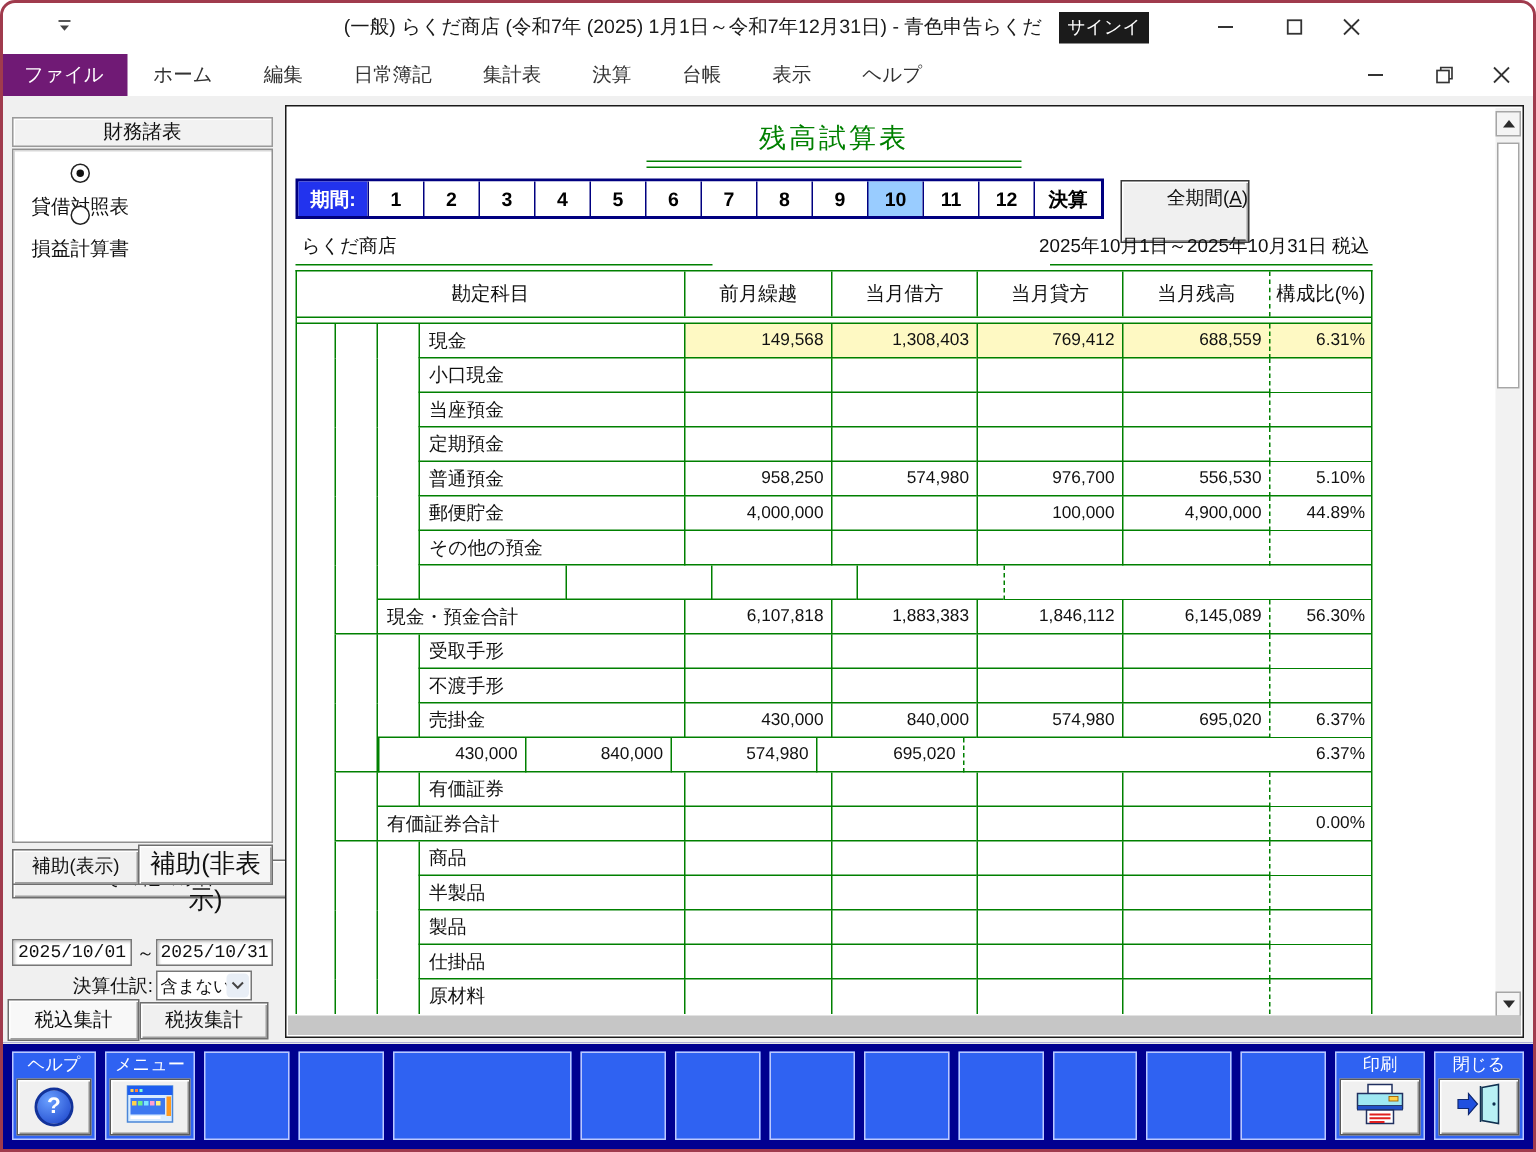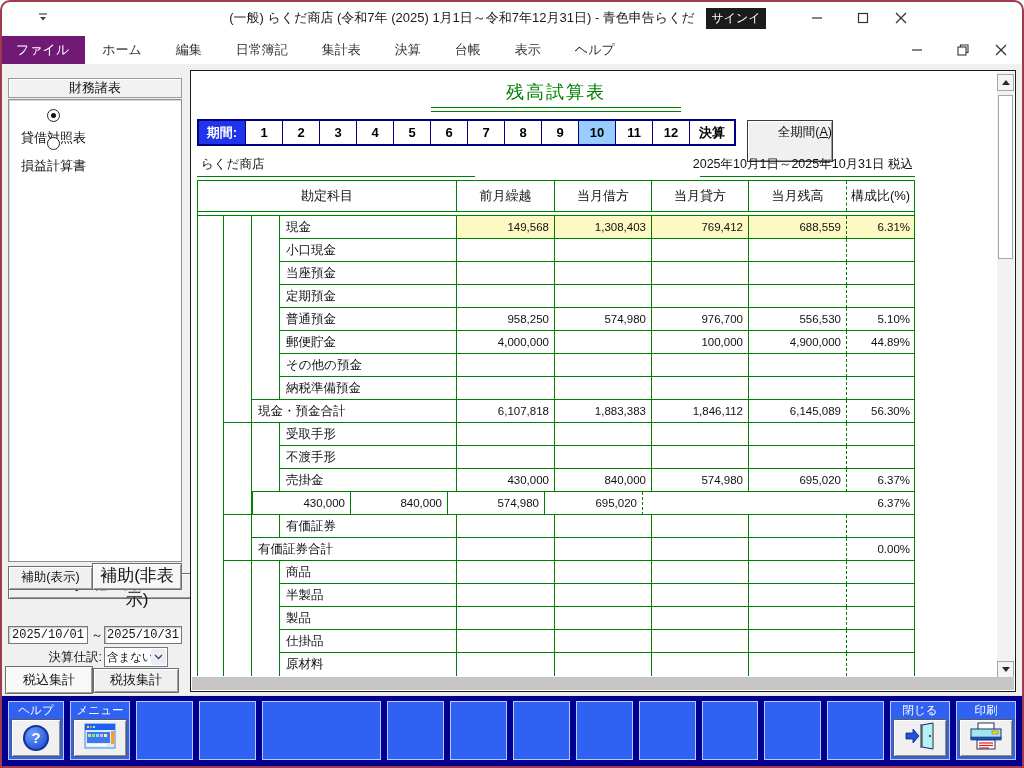--- a/index.html
+++ b/index.html
@@ -313,21 +313,20 @@
             <div class="c amt a1 bb"></div>
             <div class="c amt a2 bb"></div>
             <div class="c amt a3 bb"></div>
             <div class="c amt a4 bb"></div>
             <div class="c pct bb"></div>
           </div>
           <div class="trow">
             <div class="c g1"></div>
             <div class="c g2"></div>
             <div class="c g3 bb"></div>
-            <div class="c nm det bb">納税準備預金</div>
             <div class="c amt a1 bb"></div>
             <div class="c amt a2 bb"></div>
             <div class="c amt a3 bb"></div>
             <div class="c amt a4 bb"></div>
             <div class="c pct bb"></div>
           </div>
           <div class="trow">
             <div class="c g1"></div>
             <div class="c g2 bb"></div>
             <div class="c nm sub bb">現金・預金合計</div>
@@ -505,44 +504,44 @@
   <div class="tb-cell wide"></div>
   <div class="tb-cell"></div>
   <div class="tb-cell"></div>
   <div class="tb-cell"></div>
   <div class="tb-cell"></div>
   <div class="tb-cell"></div>
   <div class="tb-cell"></div>
   <div class="tb-cell"></div>
   <div class="tb-cell"></div>
   <div class="tb-btn w60">
-    <div class="lbl">閉じる</div>
-    <div class="face">
-      <span>
-        <svg width="30" height="28" viewBox="0 0 30 28">
-          <polygon points="1,11 8,11 8,7 14,14 8,21 8,17 1,17" fill="#2050e0" stroke="#102870" stroke-width="0.8"></polygon>
-          <line x1="16" y1="2" x2="16" y2="26" stroke="#103050" stroke-width="1"></line>
-          <polygon points="17,3 28,1 28,27 17,25" fill="#b8f0f4" stroke="#103050"></polygon>
-          <circle cx="25" cy="14" r="1.1" fill="#103050"></circle>
-        </svg>
-      </span>
-    </div>
-  </div>
-  <div class="tb-btn w60">
     <div class="lbl">印刷</div>
     <div class="face">
       <span>
         <svg width="34" height="28" viewBox="0 0 34 28">
           <rect x="9" y="1" width="16" height="8" fill="#ffffff" stroke="#203060"></rect>
           <rect x="2" y="7" width="30" height="10" fill="#9fe8f2" stroke="#203060"></rect>
           <rect x="23" y="9" width="6" height="3" fill="#ffd24a" stroke="#a06000" stroke-width="0.6"></rect>
           <rect x="2" y="15" width="30" height="3" fill="#2050c8" stroke="#203060" stroke-width="0.6"></rect>
           <rect x="8" y="18" width="18" height="9" fill="#ffffff" stroke="#203060"></rect>
           <line x1="10" y1="21" x2="24" y2="21" stroke="#e02020" stroke-width="1.2"></line>
           <line x1="10" y1="23.5" x2="24" y2="23.5" stroke="#e02020" stroke-width="1.2"></line>
           <line x1="10" y1="26" x2="20" y2="26" stroke="#e02020" stroke-width="1.2"></line>
         </svg>
       </span>
     </div>
   </div>
+  <div class="tb-btn w60">
+    <div class="lbl">閉じる</div>
+    <div class="face">
+      <span>
+        <svg width="30" height="28" viewBox="0 0 30 28">
+          <polygon points="1,11 8,11 8,7 14,14 8,21 8,17 1,17" fill="#2050e0" stroke="#102870" stroke-width="0.8"></polygon>
+          <line x1="16" y1="2" x2="16" y2="26" stroke="#103050" stroke-width="1"></line>
+          <polygon points="17,3 28,1 28,27 17,25" fill="#b8f0f4" stroke="#103050"></polygon>
+          <circle cx="25" cy="14" r="1.1" fill="#103050"></circle>
+        </svg>
+      </span>
+    </div>
+  </div>
 </div>
 
 <div class="frame"></div>
 
 </body></html>

